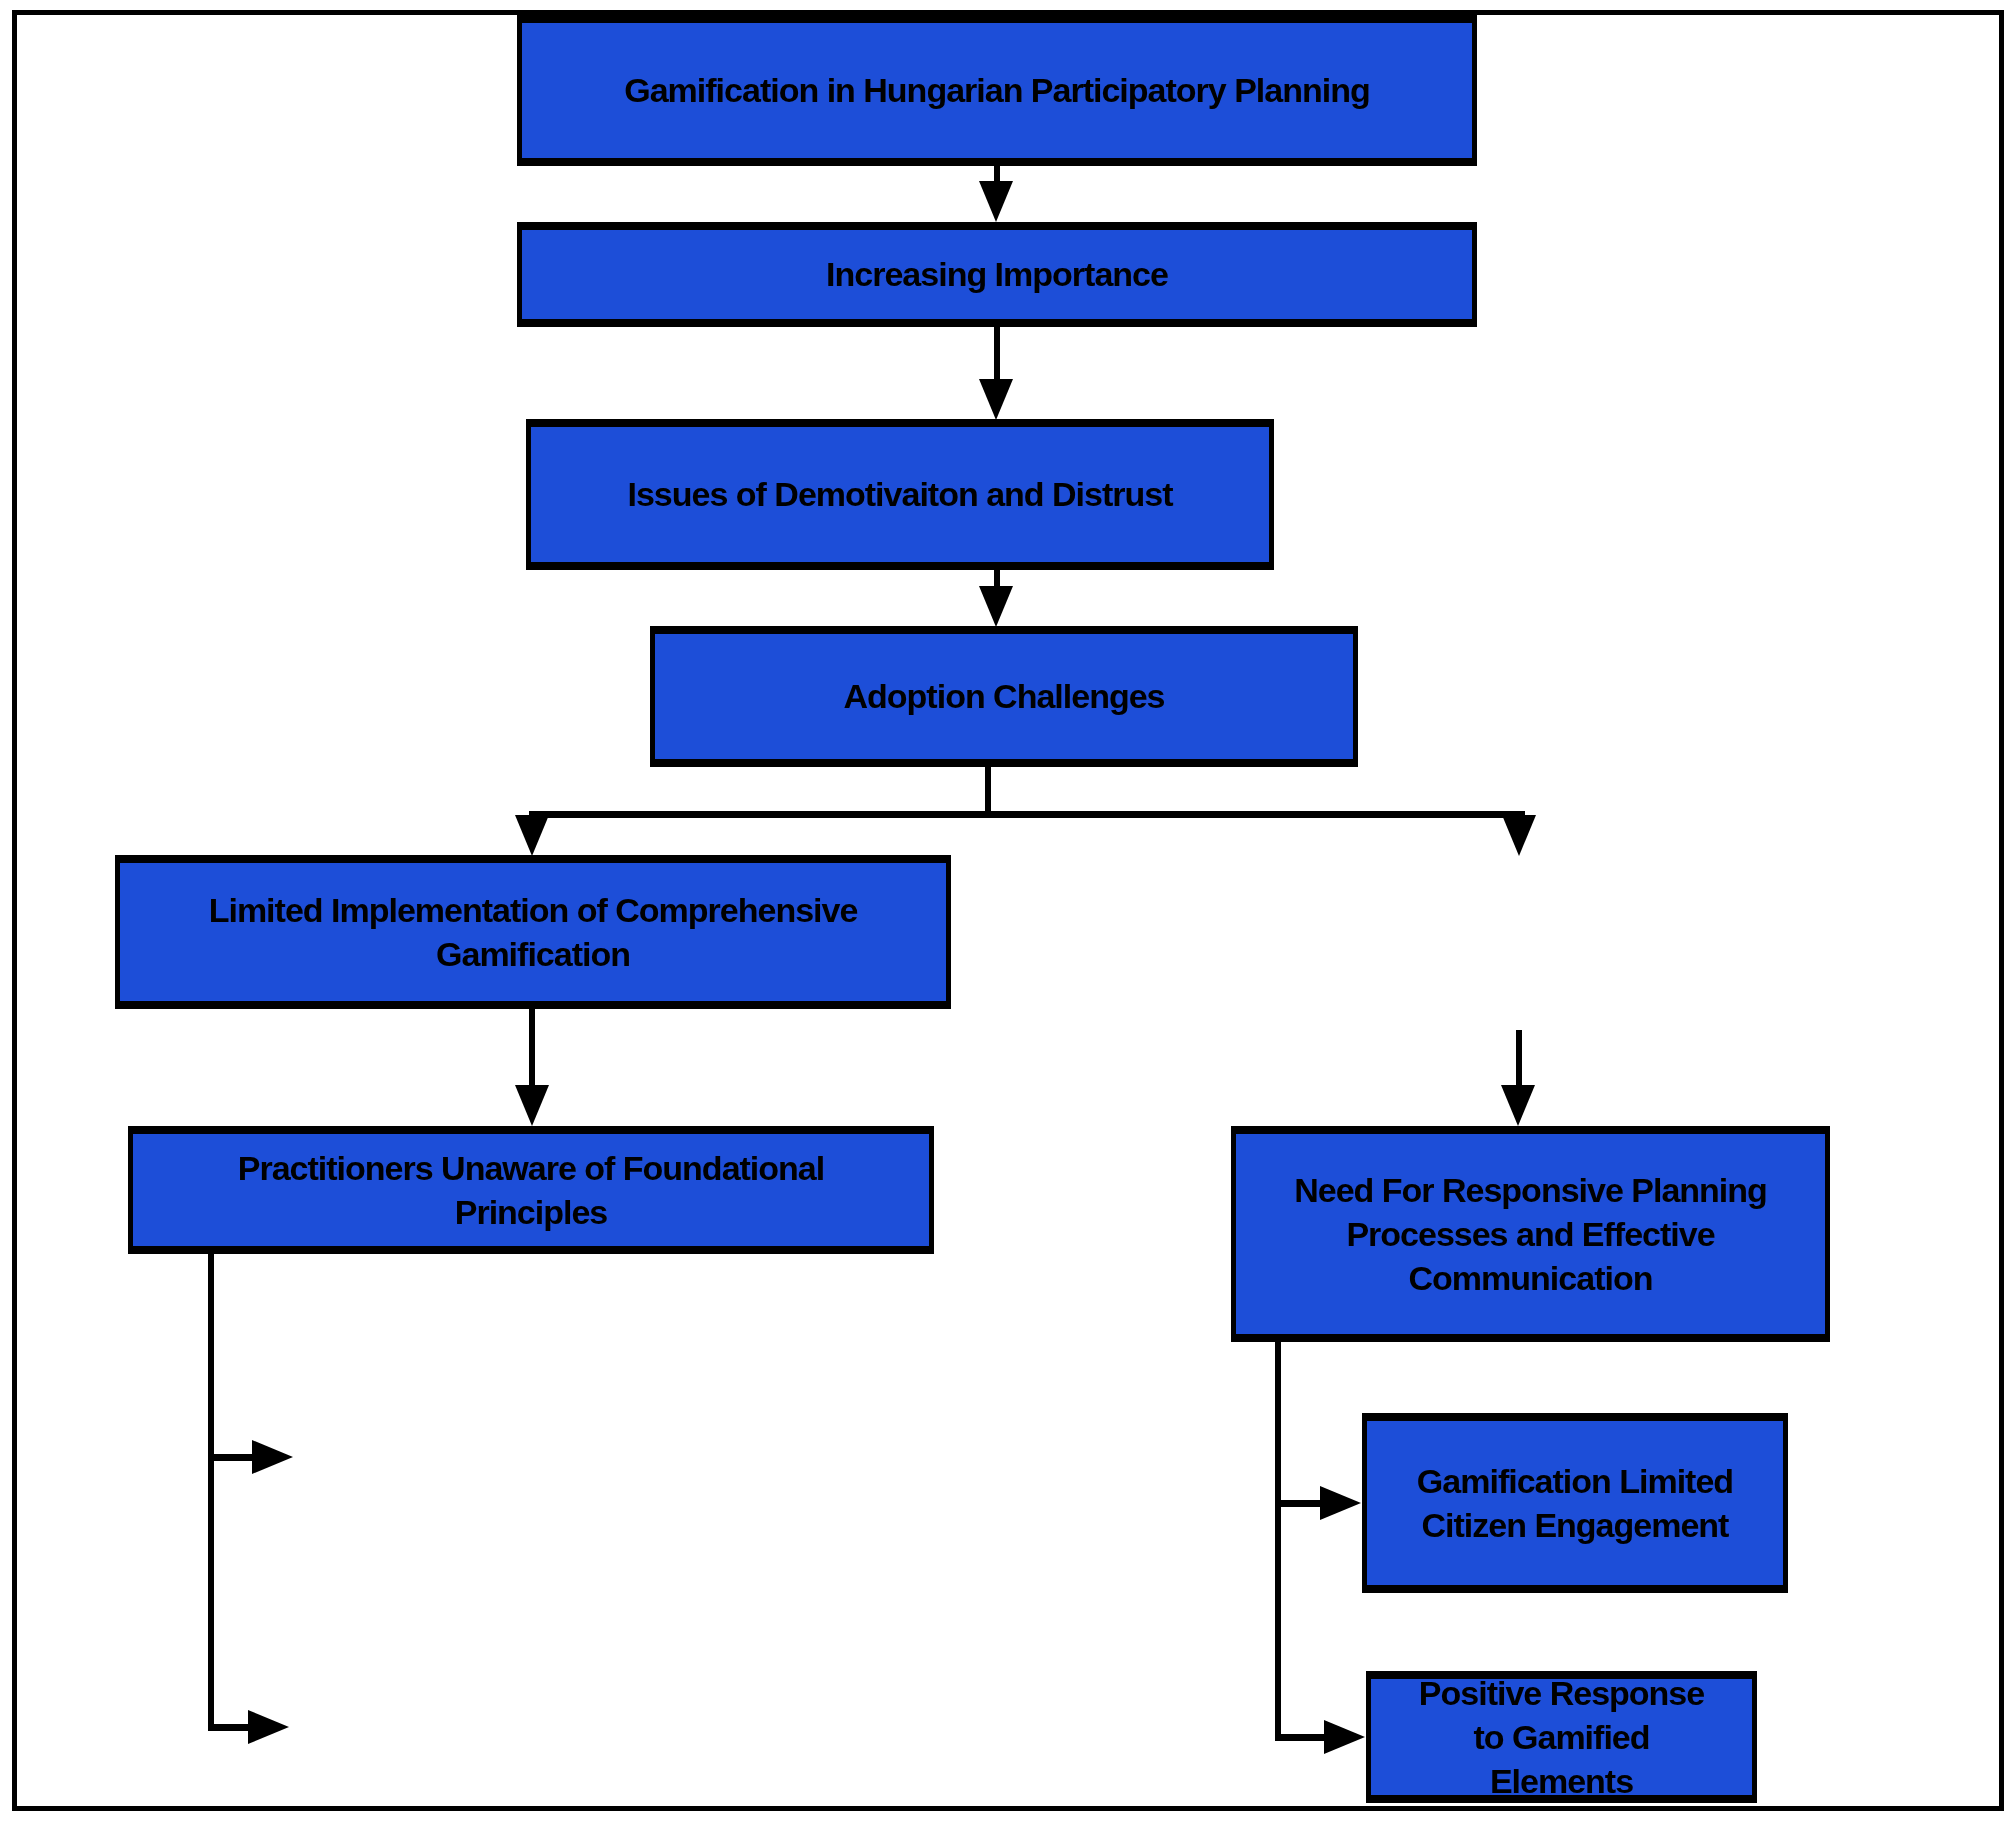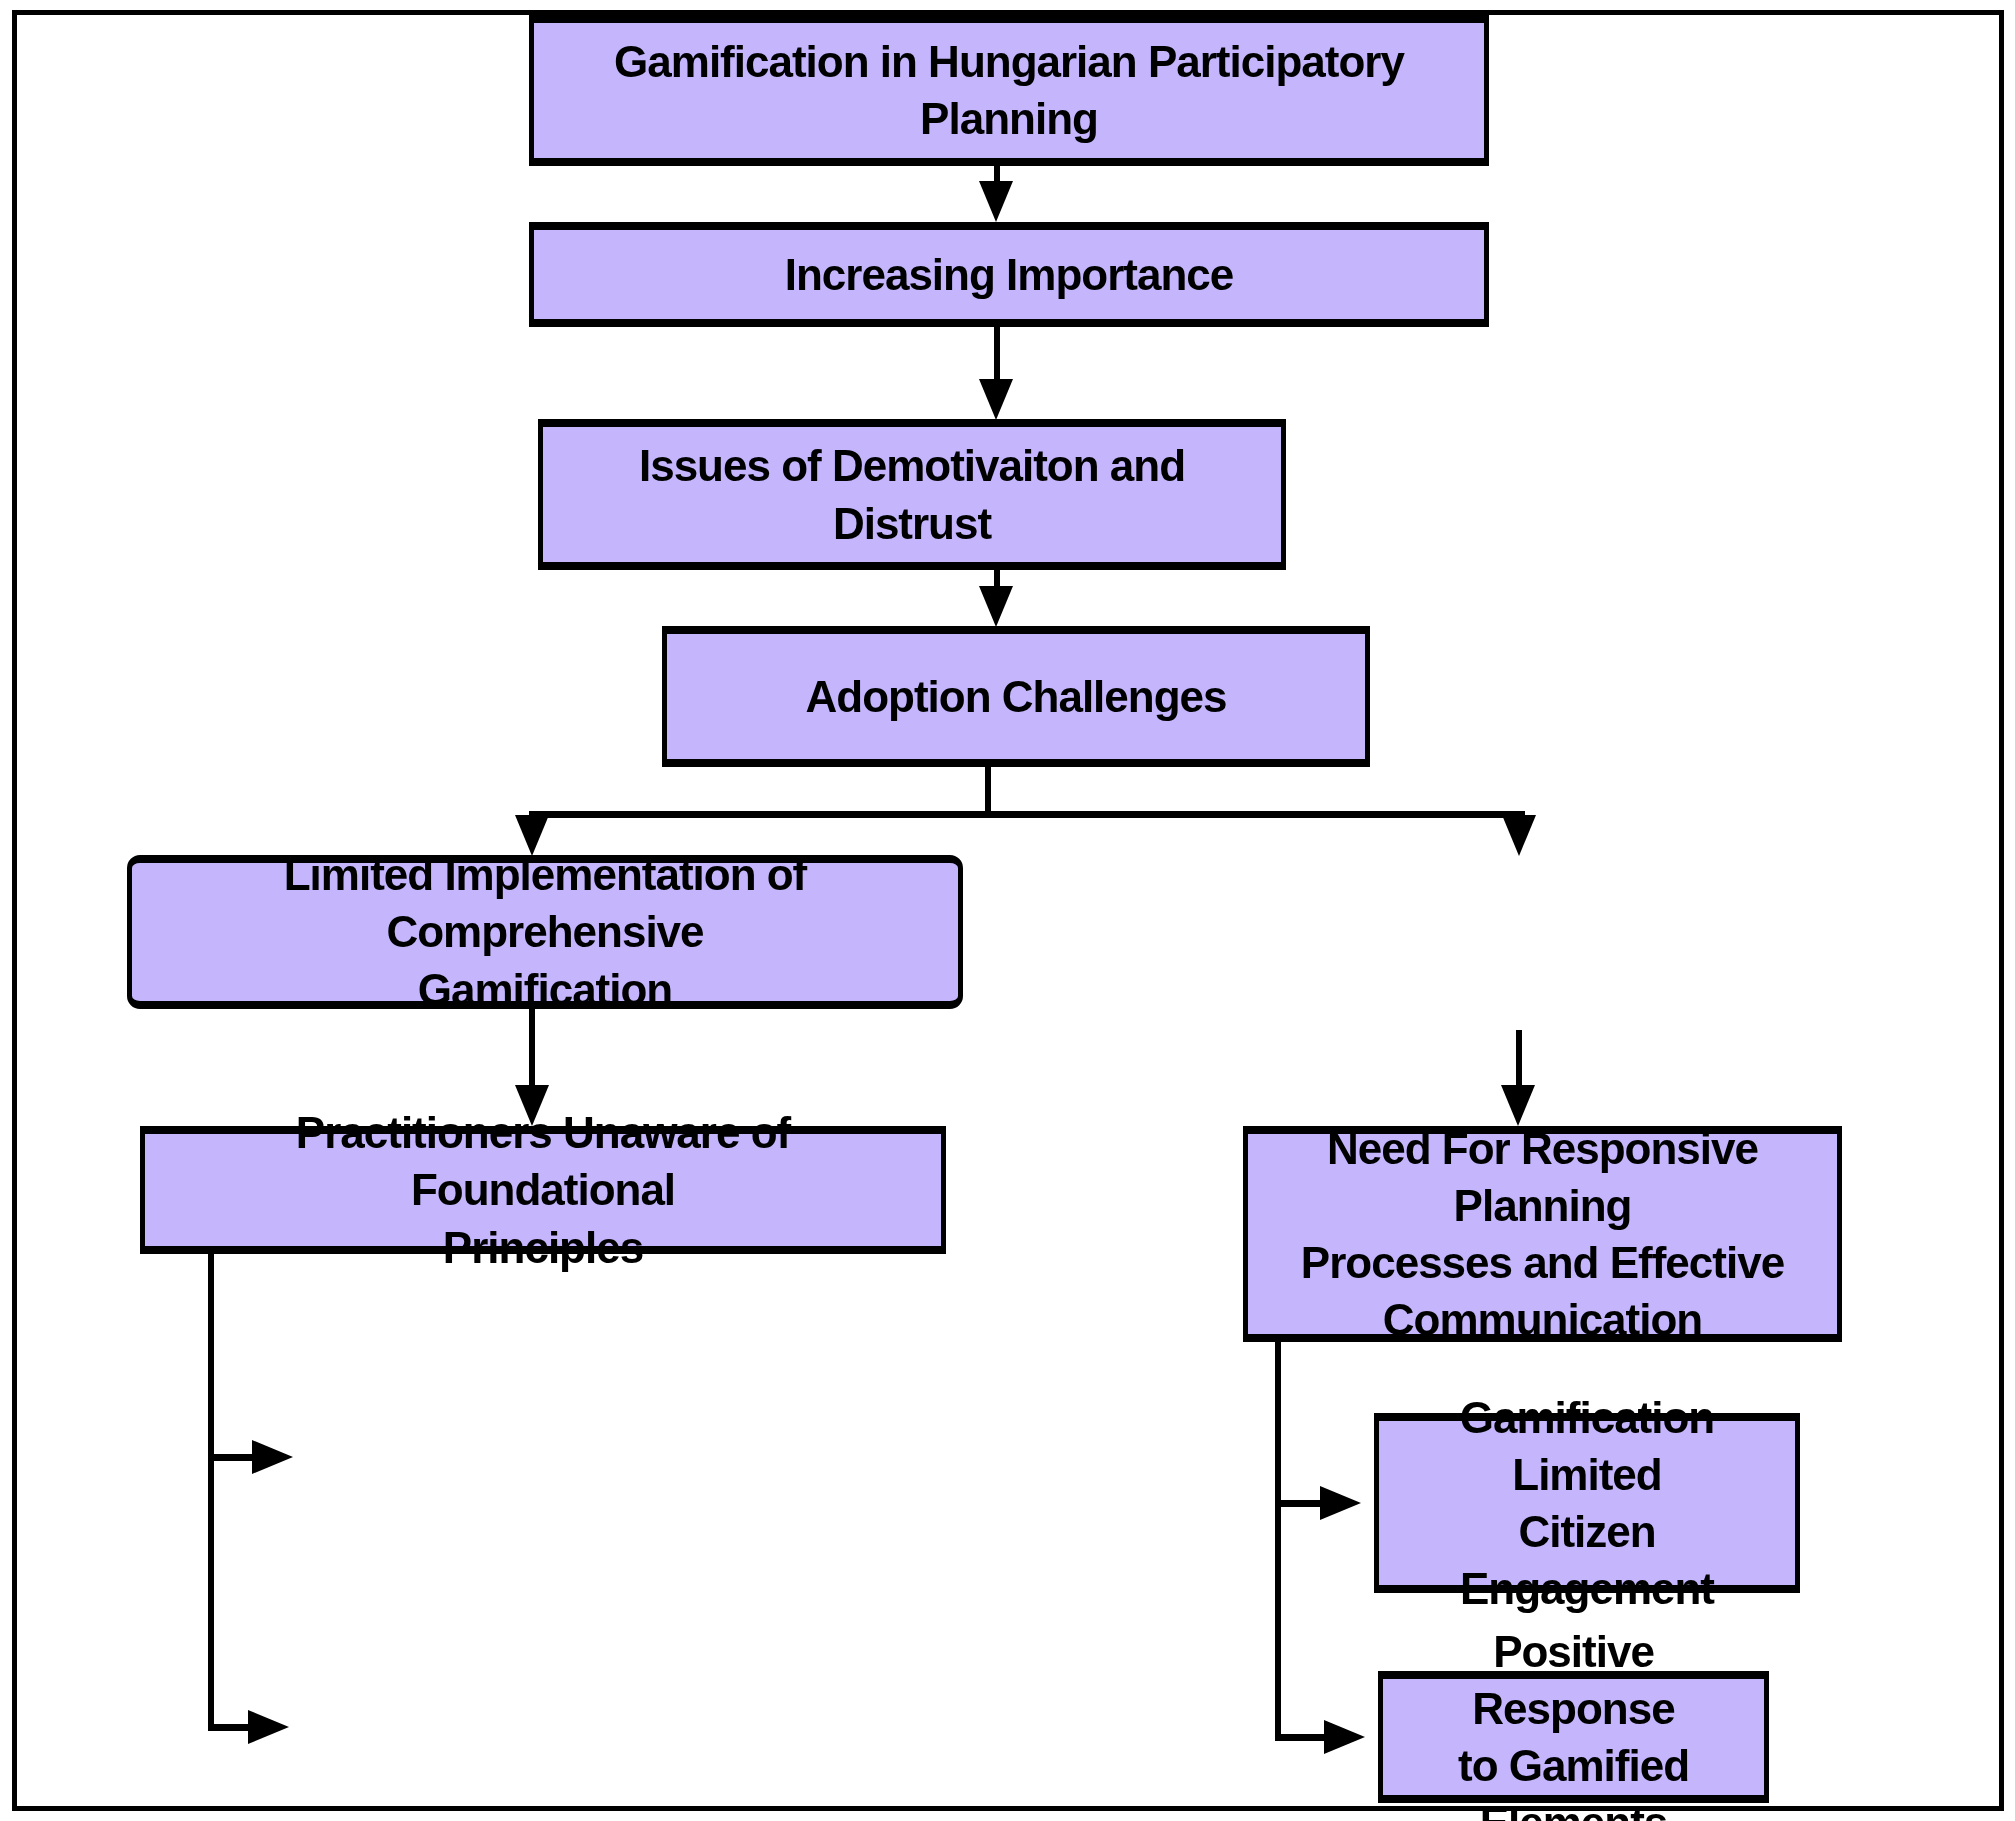--- a/index.html
+++ b/index.html
@@ -24,32 +24,31 @@
     height: 1801px;
     border: 5.8px solid #000000;
     box-sizing: border-box;
   }
   .node {
     position: absolute;
     box-sizing: border-box;
     border: 5.4px solid #000000;
     border-top-width: 8.3px;
     border-bottom-width: 8.3px;
-    background: #c4b5fd;
+    background: #1d4ed8;
     display: flex;
     align-items: center;
     justify-content: center;
     text-align: center;
     white-space: pre-line;
-    font-size: 44px;
+    font-size: 34px;
     font-weight: bold;
     letter-spacing: -1px;
     line-height: 1.3;
     padding: 0 14.6px;
-    margin-left: 12px;
   }
   .line {
     position: absolute;
     background: #000000;
   }
   .arrow-down {
     position: absolute;
     width: 0;
     height: 0;
     border-left: 17.5px solid transparent;
@@ -63,21 +62,21 @@
     border-top: 17.5px solid transparent;
     border-bottom: 17.5px solid transparent;
     border-left: 41px solid #000000;
   }
 
   
   .n0  { left: 517px; top: 14.6px;   width: 960px; height: 151px; }
   .n1  { left: 517px; top: 222px;  width: 960px; height: 105px; }
   .n2  { left: 526px; top: 419px;  width: 748px; height: 151px; }
   .n3  { left: 650px; top: 626px; width: 708px; height: 141px; }
-  .n4  { left: 115px;  top: 855px; width: 836px; height: 154px; border-radius: 13px; }
+  .n4  { left: 115px;  top: 855px; width: 836px; height: 154px; }
   .n5  { left: 128px;  top: 1126px; width: 806px; height: 128px; }
   .n6  { left: 293px;  top: 1350px; width: 456px;  height: 214px; }
   .n7  { left: 289px;  top: 1657px; width: 447px;  height: 141px; }
   .n8  { left: 1069px; top: 855px; width: 900px; height: 175px; }
   .n9  { left: 1231px; top: 1126px; width: 599px; height: 216px; }
   .n10 { left: 1362px; top: 1413px; width: 426px;  height: 180px; }
   .n11 { left: 1366px; top: 1671px; width: 391px;  height: 132px; }
 
   
   .c1  { left: 994px; top: 165px;  width: 5.8px;   height: 20.5px; }

